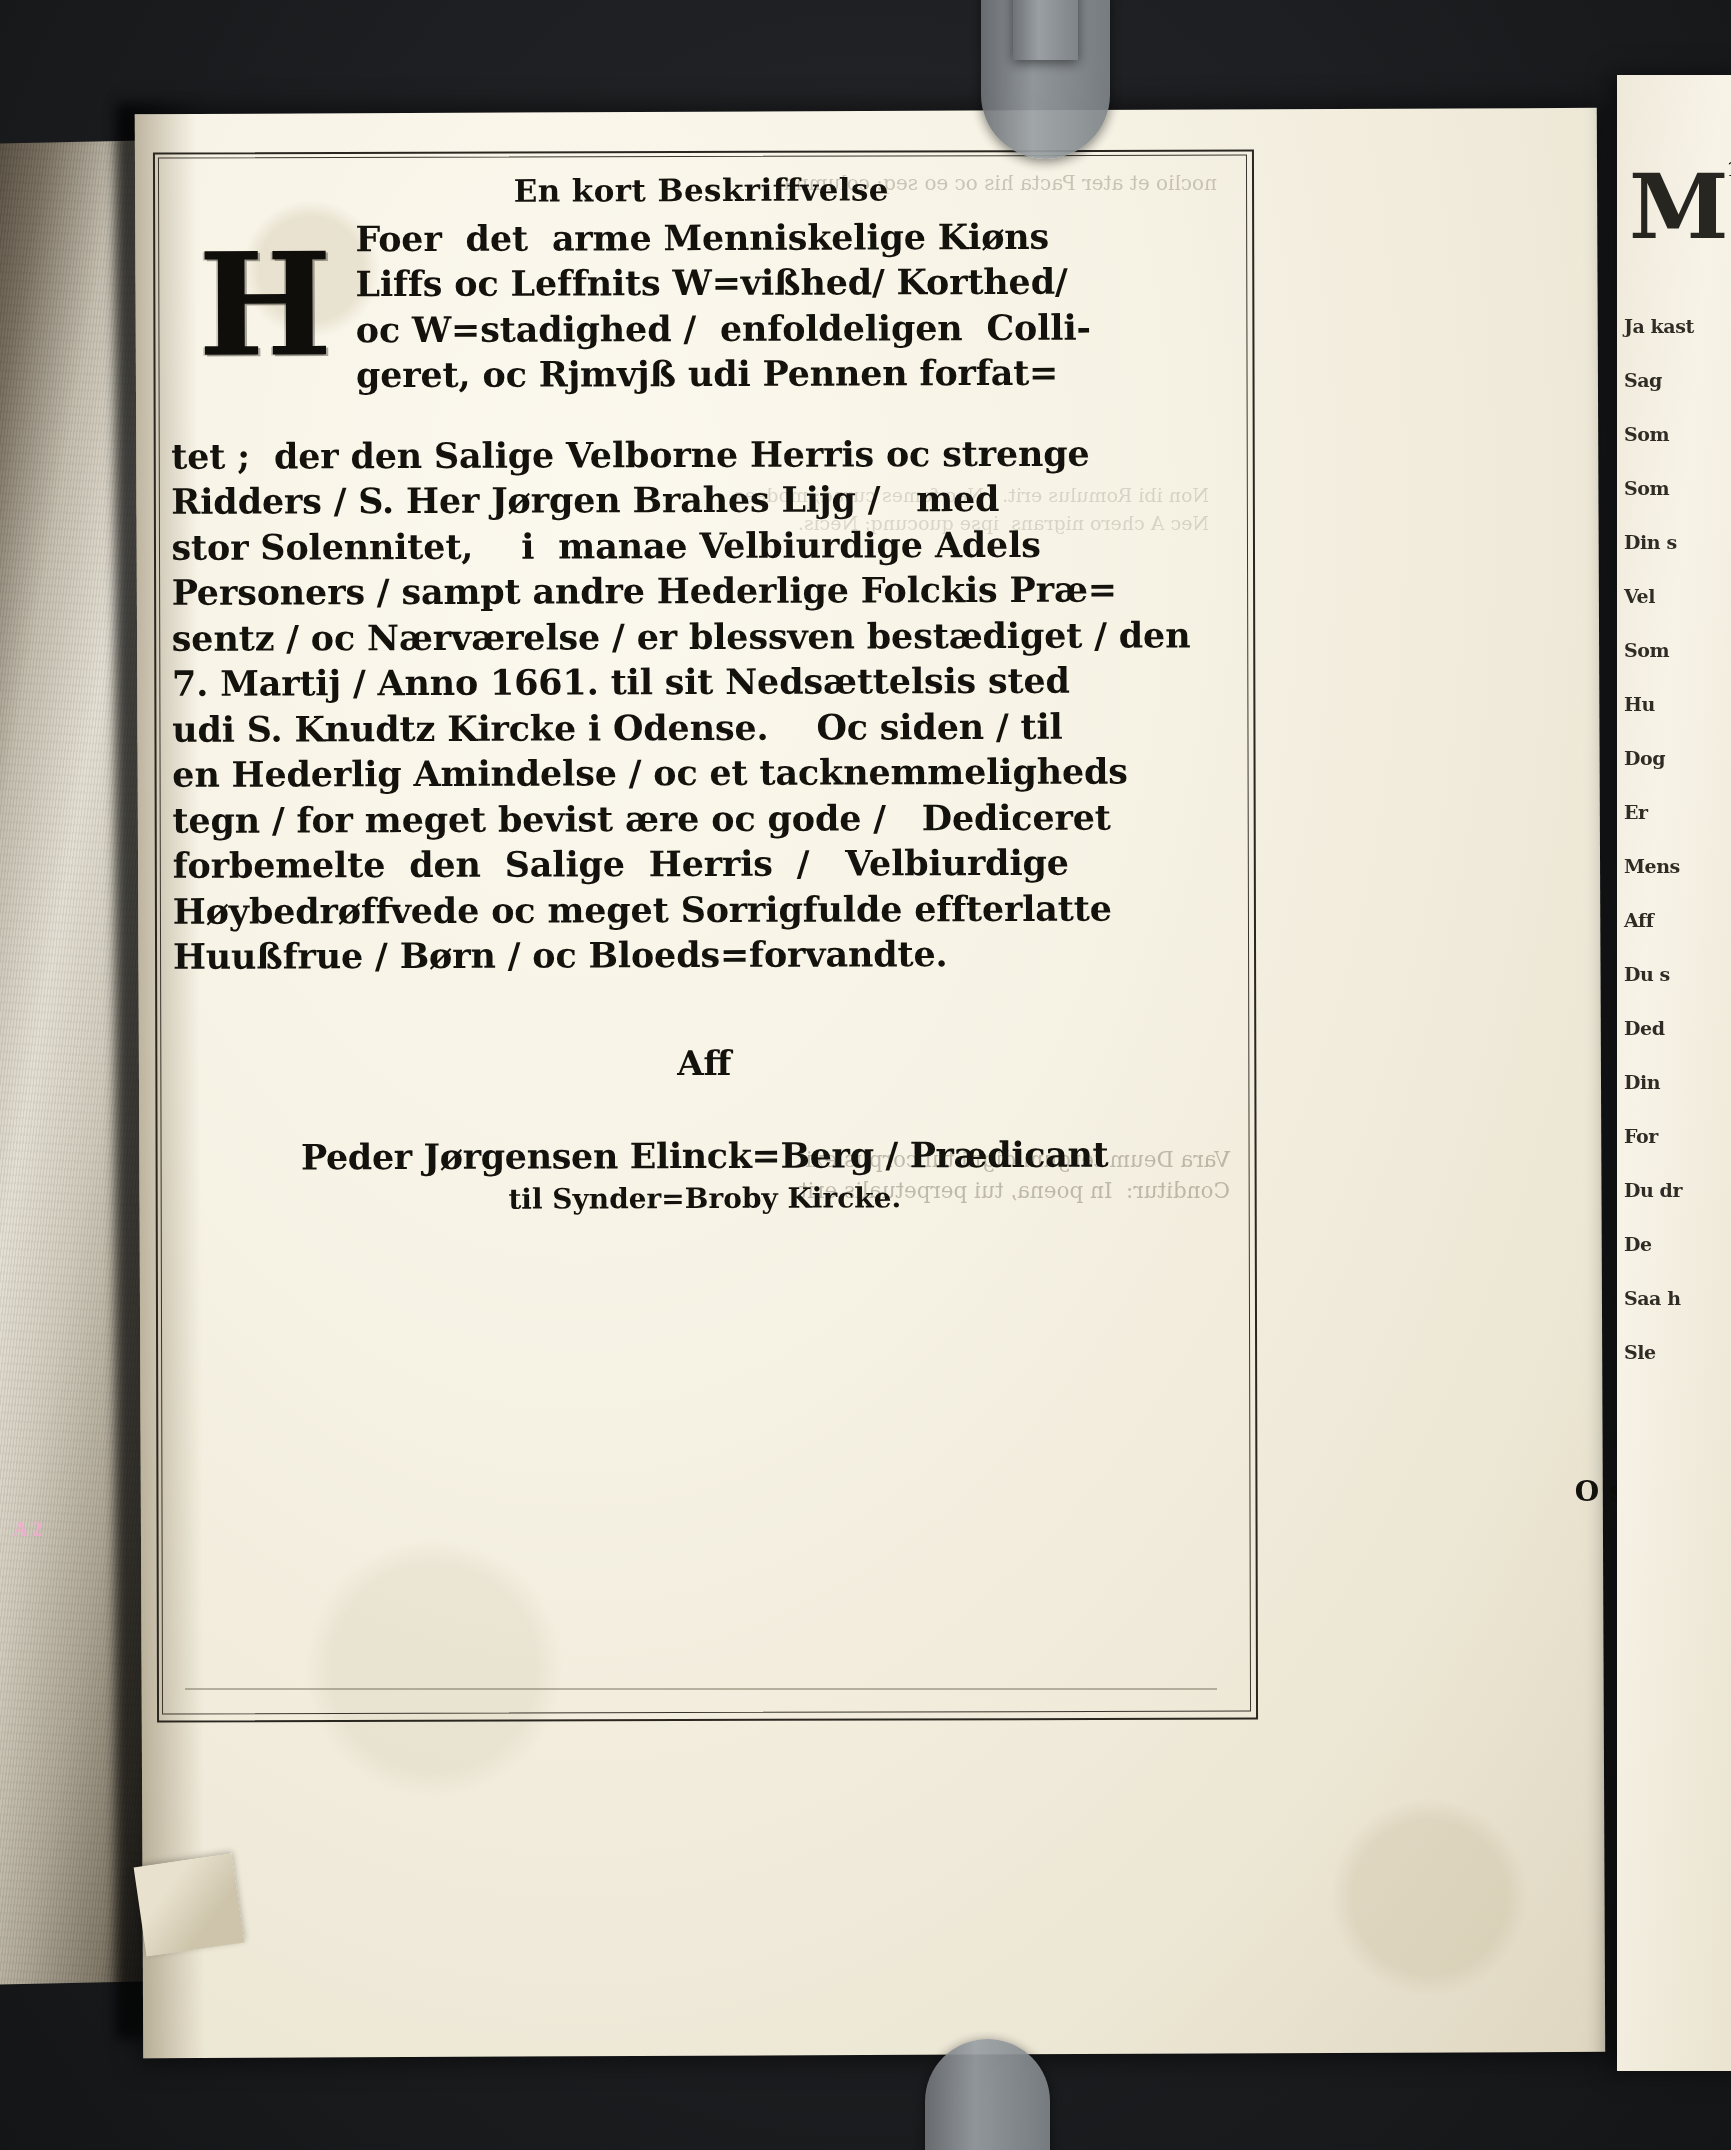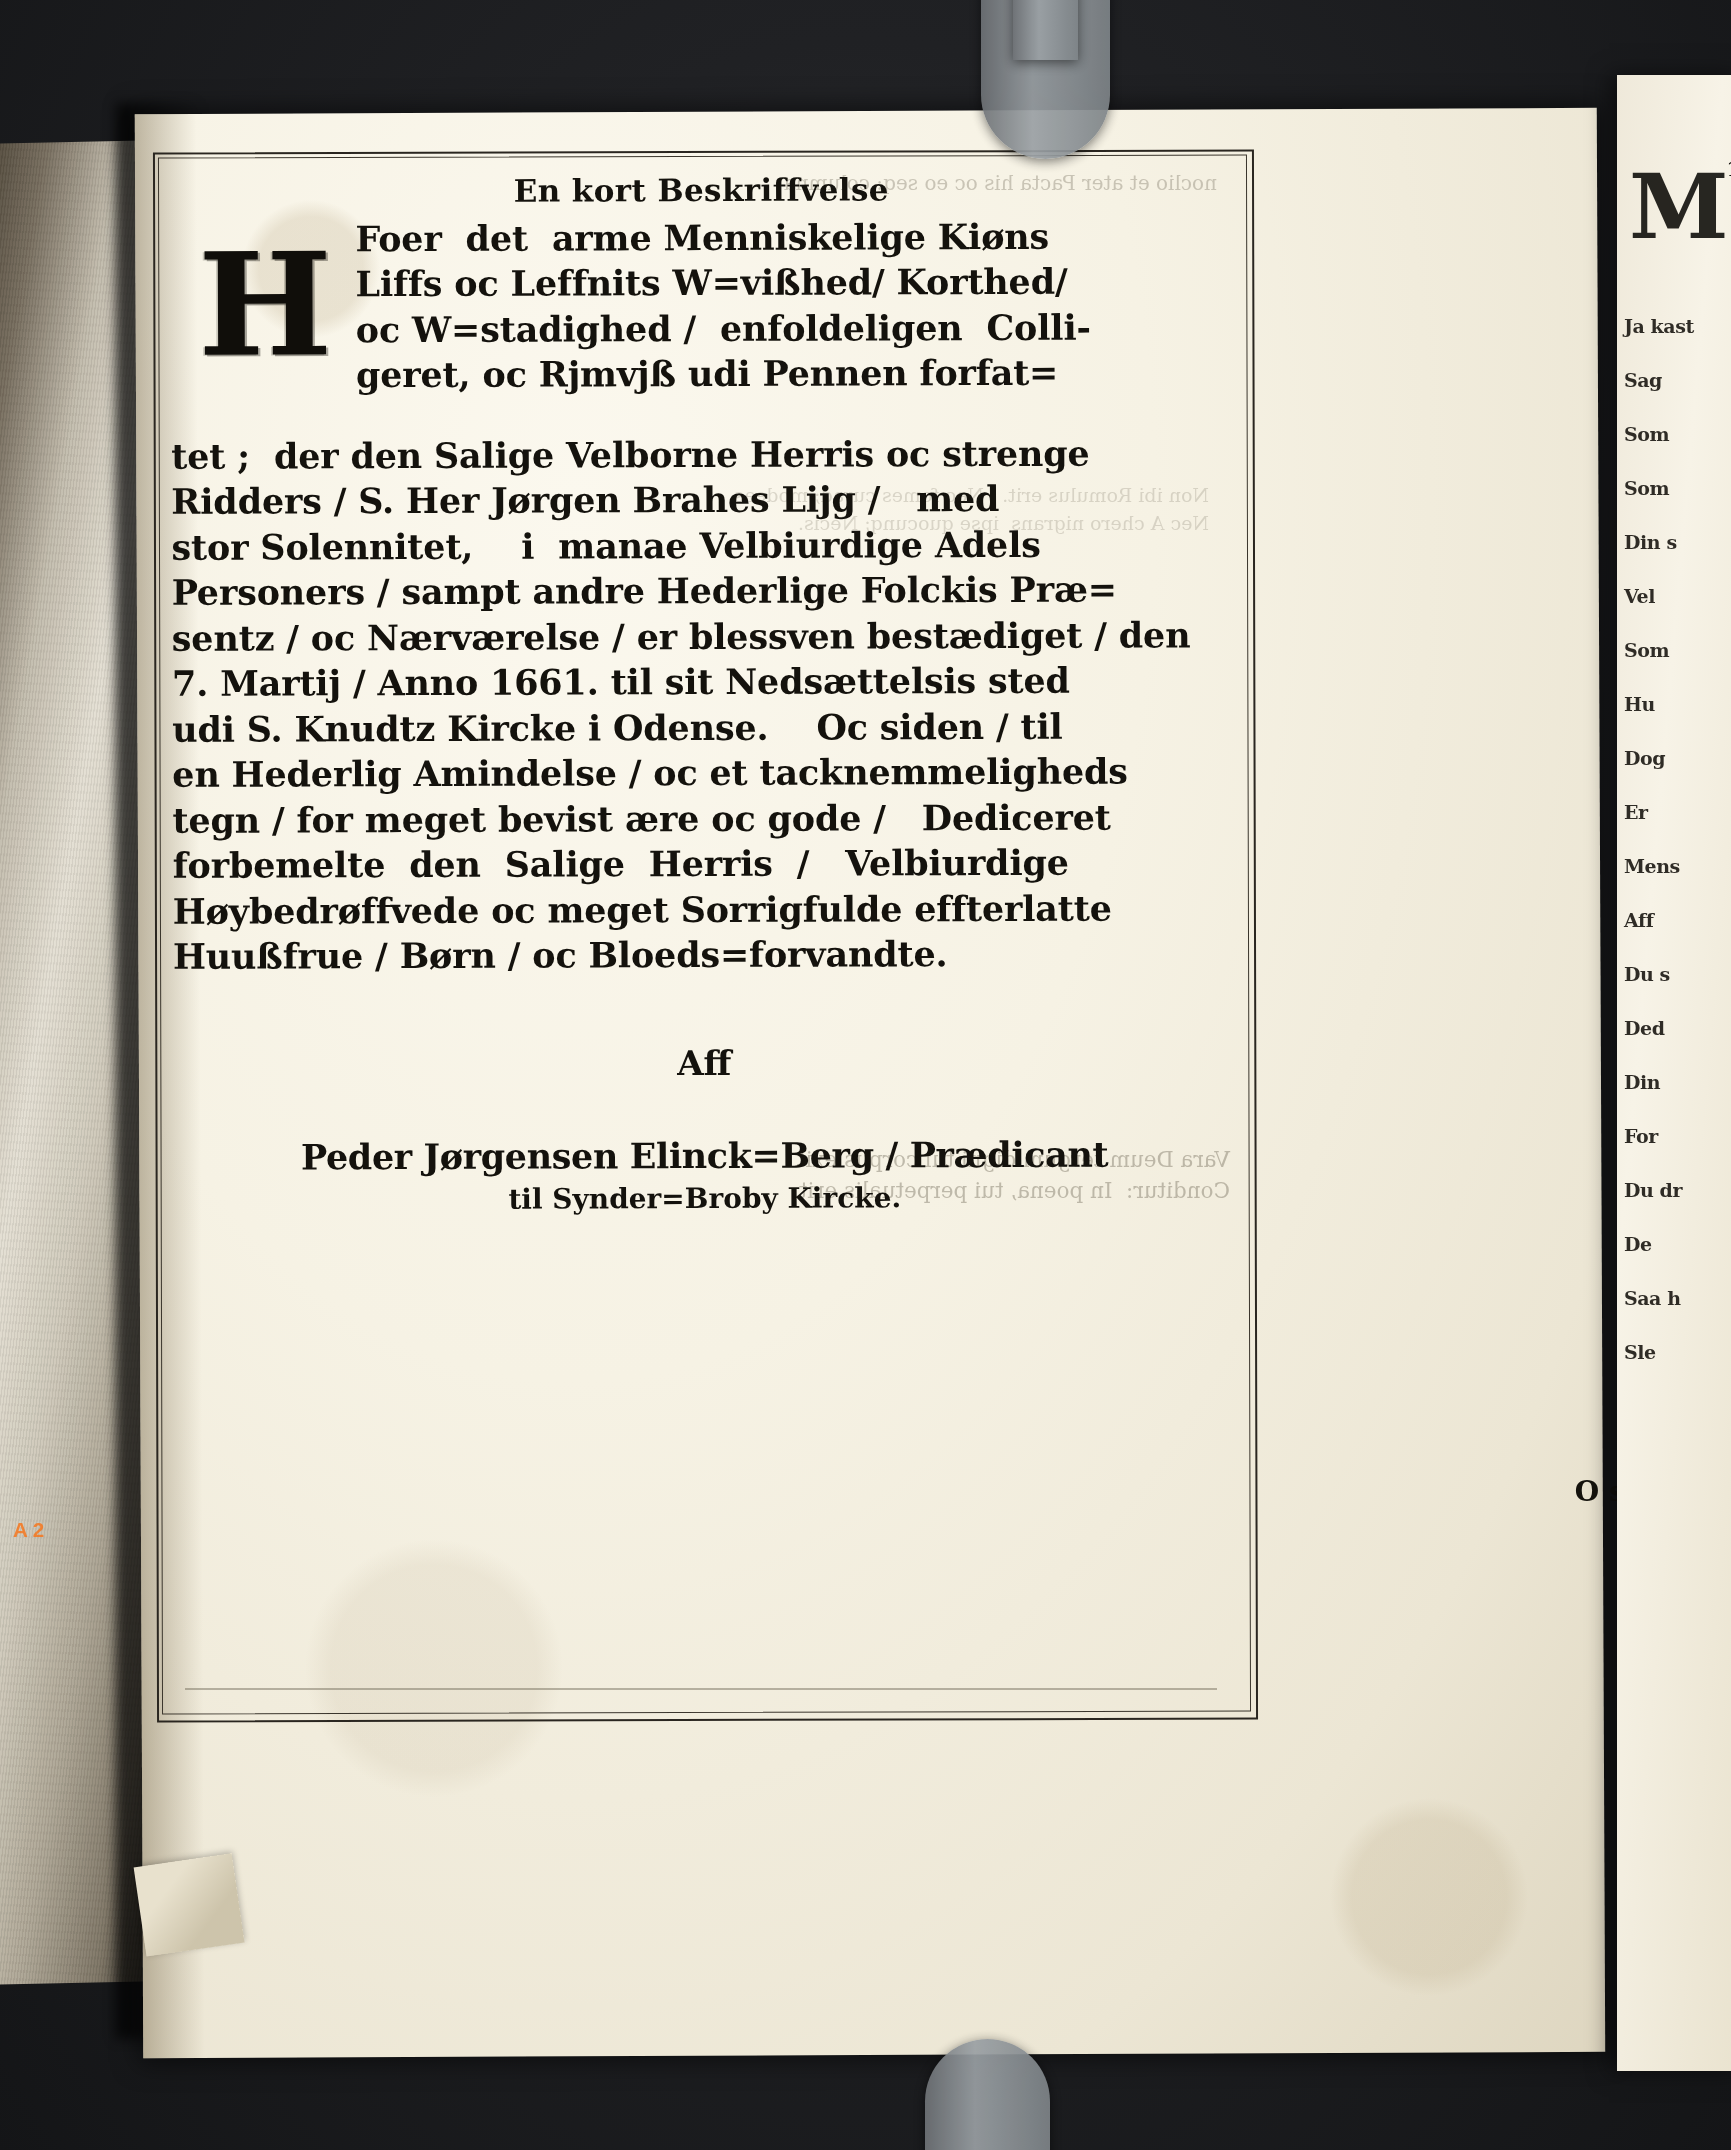--- a/index.html
+++ b/index.html
@@ -290,24 +290,24 @@
     top: 1475px;
     font-family: "DejaVu Serif", serif;
     font-weight: bold;
     font-size: 28px;
     color: #14120d;
   }
   .signature-mark {
     position: absolute;
     left: 13px;
     top: 1518px;
-    font-family: Liberation Sans, sans-serif;
+    font-family: Liberation Serif, serif;
     font-weight: bold;
     font-size: 20.6px;
-    color: #f97316;
+    color: #f9a8d4;
     opacity: .8;
   }
   
   .rule-faint {
     position: absolute;
     left: 185px;
     top: 1688px;
     width: 1032px;
     height: 1.7px;
     background: #6b6353;

